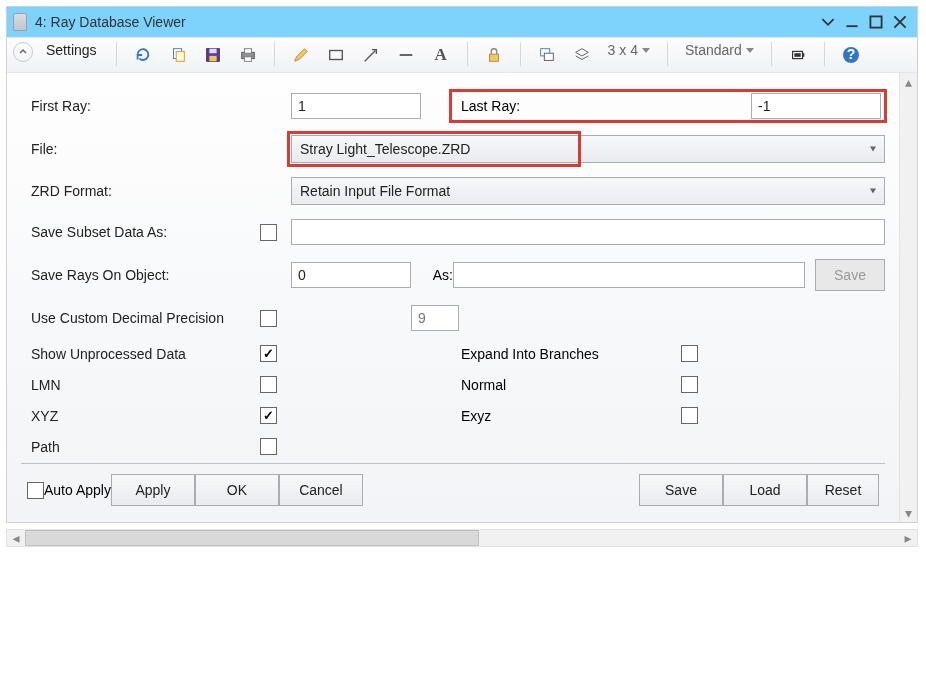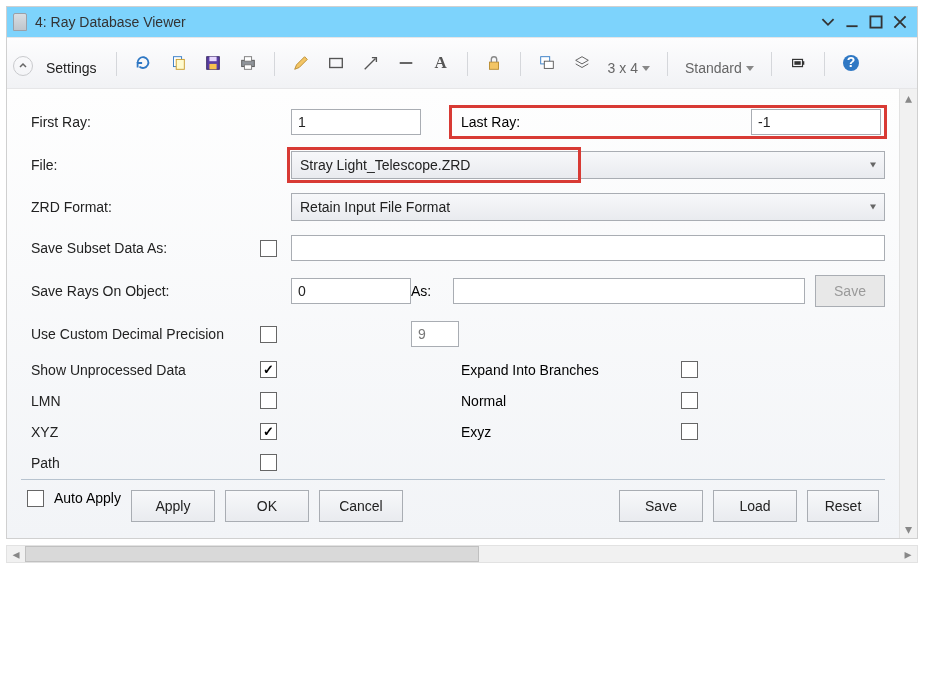--- a/index.html
+++ b/index.html
@@ -3,21 +3,21 @@
 <meta charset="utf-8">
 <style>
   * { box-sizing: border-box; font-family: "Segoe UI", Tahoma, sans-serif; font-size: 14px; }
   body { margin:0; padding:6px; background:#fff; }
   .window { width:912px; border:1px solid #d0d0d0; background:#fff; }
   .titlebar { display:flex; align-items:center; padding:6px 8px 6px 6px; background:#7dd3fc; }
   .titlebar .db-icon { width:14px; height:18px; background:linear-gradient(#d8dde2,#bfc5cc); border:1px solid #9aa0a8; border-radius:2px 2px 0 0; margin-right:8px; }
   .titlebar .title { flex:1; color:#333; }
   .title-btn { width:18px; height:18px; margin-left:6px; display:flex; align-items:center; justify-content:center; color:#444; }
   .title-btn svg { width:14px; height:14px; }
-  .toolbar { display:flex; align-items:flex-end; padding:12px 6px; background:linear-gradient(#fdfdfe,#f1f2f5); border-top:1px solid #e6e6e8; border-bottom:1px solid #e6e6e8; gap:9px; }
+  .toolbar { display:flex; align-items:flex-start; padding:4px 6px; background:linear-gradient(#fdfdfe,#f1f2f5); border-top:1px solid #e6e6e8; border-bottom:1px solid #e6e6e8; gap:9px; }
   .toolbar .sep { width:1px; height:24px; background:#d5d7db; margin:0 4px; }
   .collapser { width:20px; height:20px; border:1px solid #c9cacd; border-radius:50%; display:flex; align-items:center; justify-content:center; color:#555; }
   .settings-label { margin:0 6px 0 4px; color:#222; }
   .tbtn { width:26px; height:26px; display:flex; align-items:center; justify-content:center; color:#555; border-radius:2px; }
   .tdrop { display:flex; align-items:center; gap:4px; color:#666; padding:0 4px; }
   .tdrop .caret { width:0;height:0;border-left:4px solid transparent;border-right:4px solid transparent;border-top:5px solid #888; }
   .content-wrap { display:flex; }
   .content { flex:1; padding:18px 14px 12px 14px; background:linear-gradient(#fefefe 0%, #f2f4f7 100%); }
   .vscroll { width:18px; background:#f1f1f1; border-left:1px solid #e2e2e2; position:relative; }
   .vscroll .up, .vscroll .dn { position:absolute; left:0; right:0; height:18px; display:flex; align-items:center; justify-content:center; color:#888; }
@@ -29,21 +29,21 @@
   .check { width:17px; height:17px; border:1px solid #666; background:#fff; display:flex; align-items:center; justify-content:center; }
   .check.on::after { content:"✓"; font-size:13px; line-height:13px; color:#000; font-weight:bold; }
   .tinput { height:26px; border:1px solid #a9adb3; background:#fff; padding:0 6px; color:#222; }
   .tinput.disabled { background:#fff; color:#777; }
   .select { height:28px; border:1px solid #a9adb3; background:linear-gradient(#f7f8fa,#e9ebef); padding:0 24px 0 8px; position:relative; color:#222; display:flex; align-items:center; }
   .select::after { content:""; position:absolute; right:8px; top:50%; transform:translateY(-50%); width:0;height:0;border-left:3px solid transparent;border-right:3px solid transparent;border-bottom:5px solid #666; }
   .select.dn::after { border-bottom:none; border-top:5px solid #666; }
   .btn { height:32px; border:1px solid #a9adb3; background:linear-gradient(#f7f8fa,#e9ebef); color:#222; padding:0 18px; display:flex; align-items:center; justify-content:center; }
   .btn.disabled { background:#e8e8e8; color:#9a9a9a; }
   .highlight { outline:3px solid #d83a34; outline-offset:-1px; }
-  .footer-row { display:flex; gap:10px; padding:0 6px 4px 6px; }
+  .footer-row { display:flex; align-items:center; padding:0 6px 4px 6px; }
   .footer-row .spacer { flex:1; }
   .outer-hscroll { height:18px; background:#f1f1f1; display:flex; align-items:center; margin-top:6px; border:1px solid #e2e2e2; }
   .outer-hscroll .lft, .outer-hscroll .rgt { width:18px; color:#888; text-align:center; }
   .outer-hscroll .track { flex:1; height:100%; position:relative; }
   .outer-hscroll .thumb { position:absolute; height:100%; left:0; width:52%; background:#d9d9d9; border:1px solid #c0c0c0; }
 </style>
 </head>
 <body>
 
 <div class="window">
@@ -216,21 +216,21 @@
           <div class="lab wchk">
             <span>Save Subset Data As:</span>
             <span class="check"></span>
           </div>
           <input class="tinput" style="flex: 1 1 0%;" value="">
         </div>
 
         <div class="row">
           <div class="lab">Save Rays On Object:</div>
           <input class="tinput" style="width: 120px;" value="0">
-          <div style="width:42px;text-align:left">As:</div>
+          <div style="width:42px;text-align:right">As:</div>
           <input class="tinput" style="flex: 1 1 0%;" value="">
           <div style="width:10px"></div>
           <div class="btn disabled" style="width:70px">Save</div>
         </div>
 
         <div class="row">
           <div class="lab wchk">
             <span>Use Custom Decimal Precision</span>
             <span class="check"></span>
           </div>

